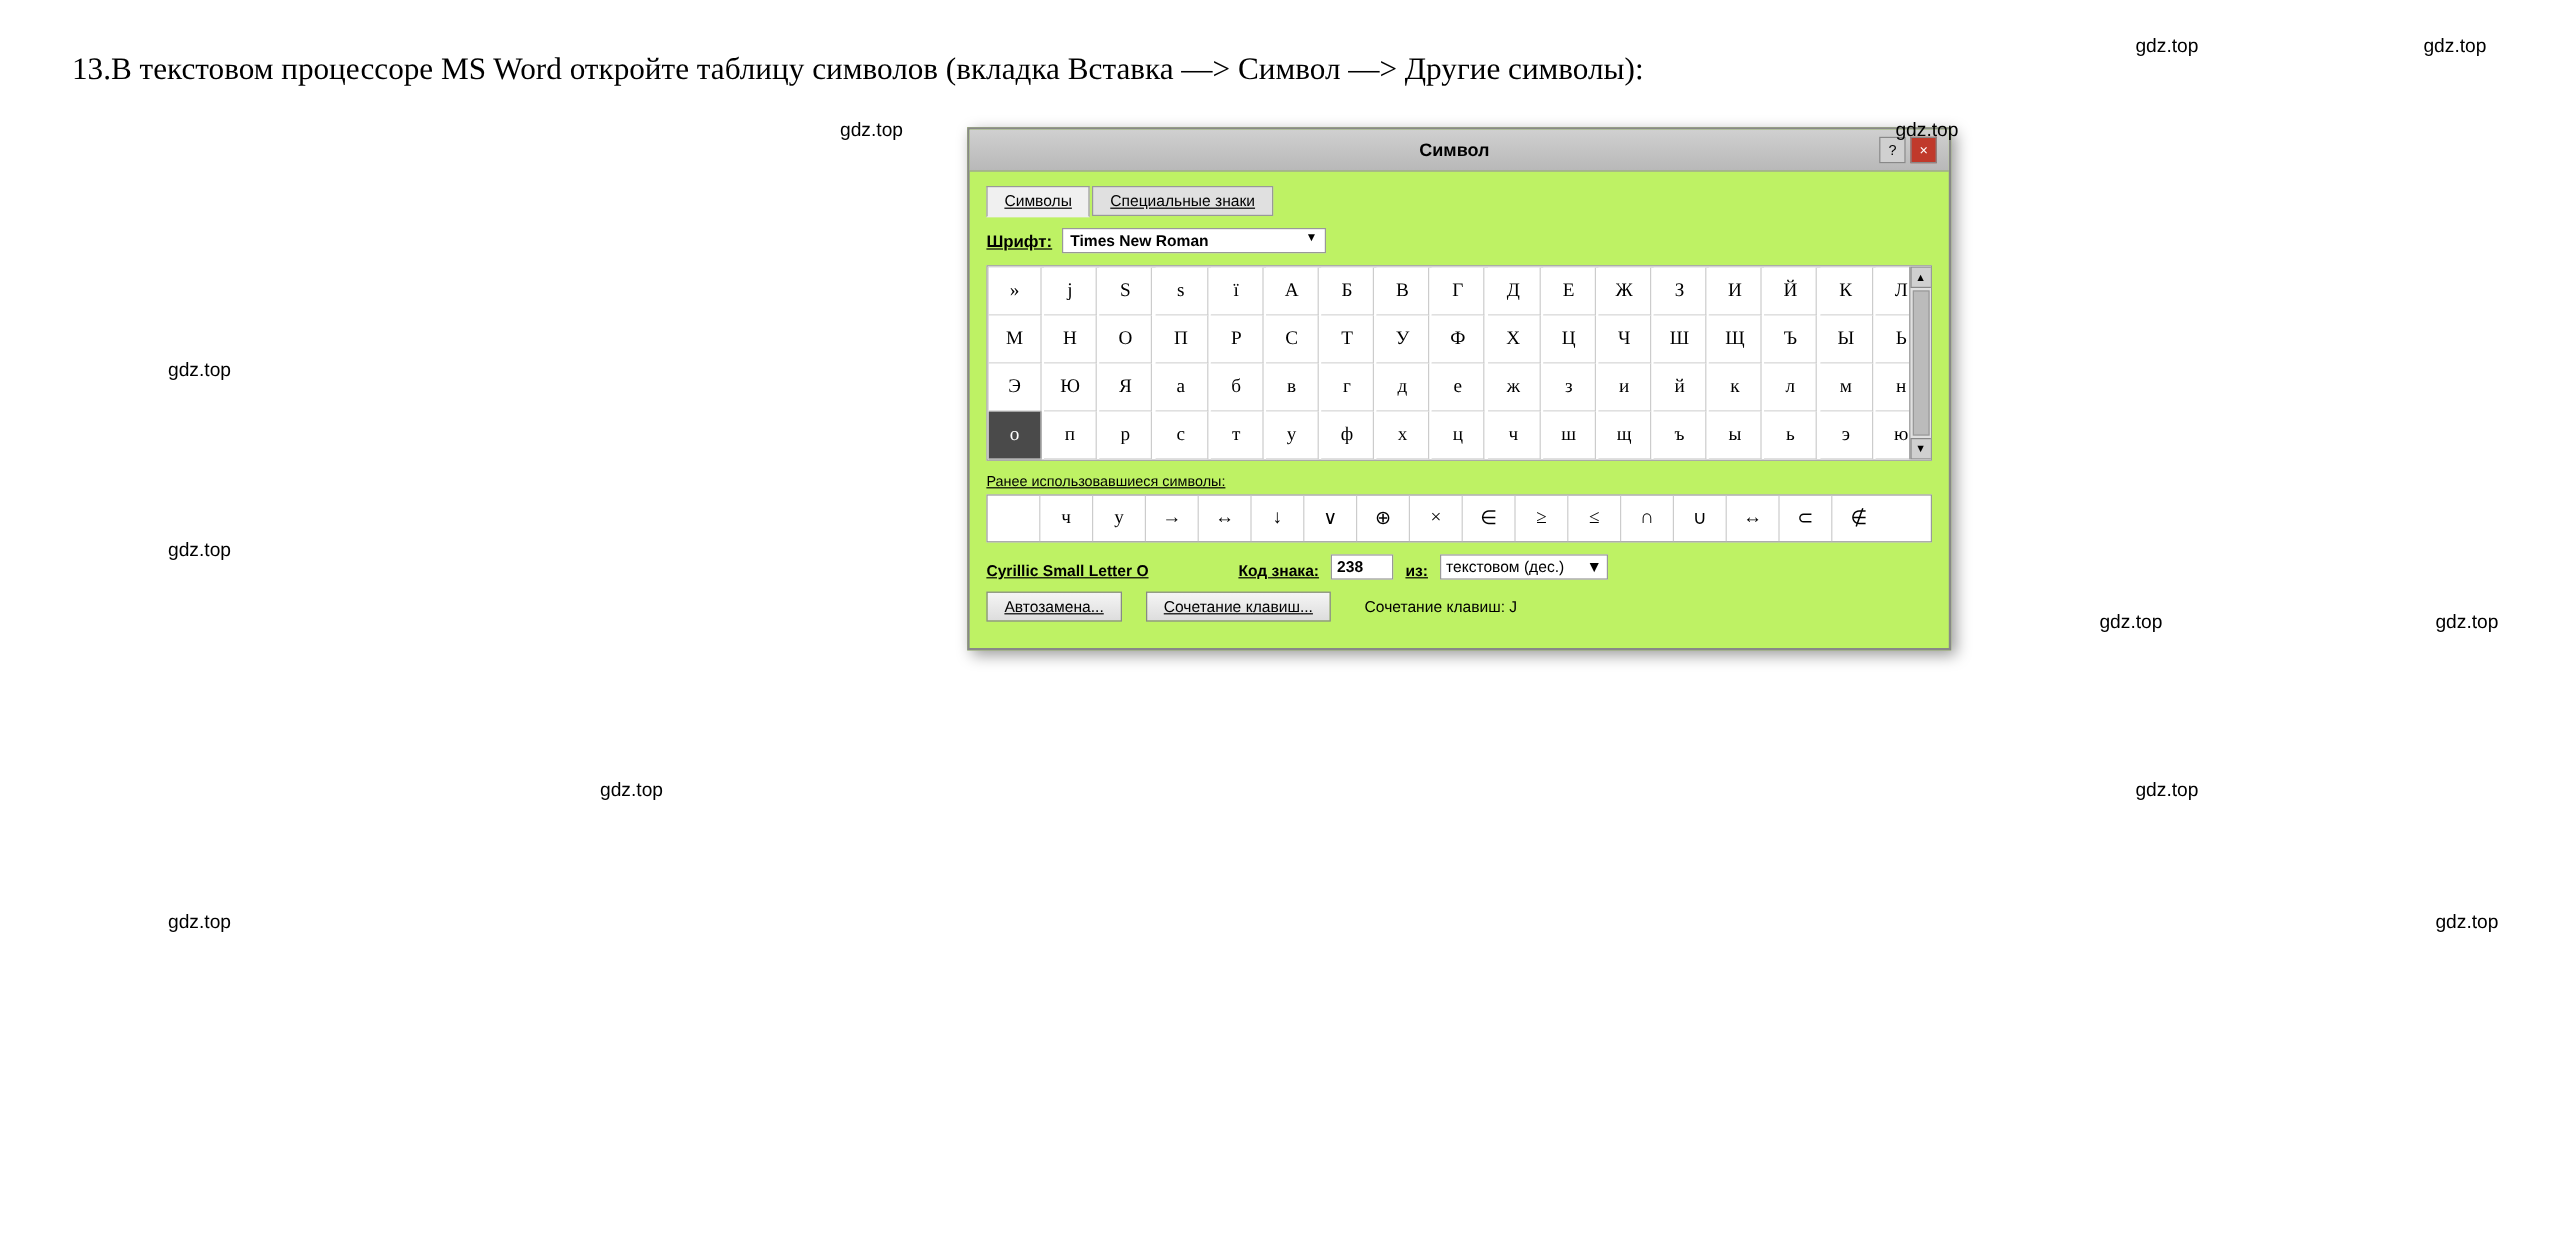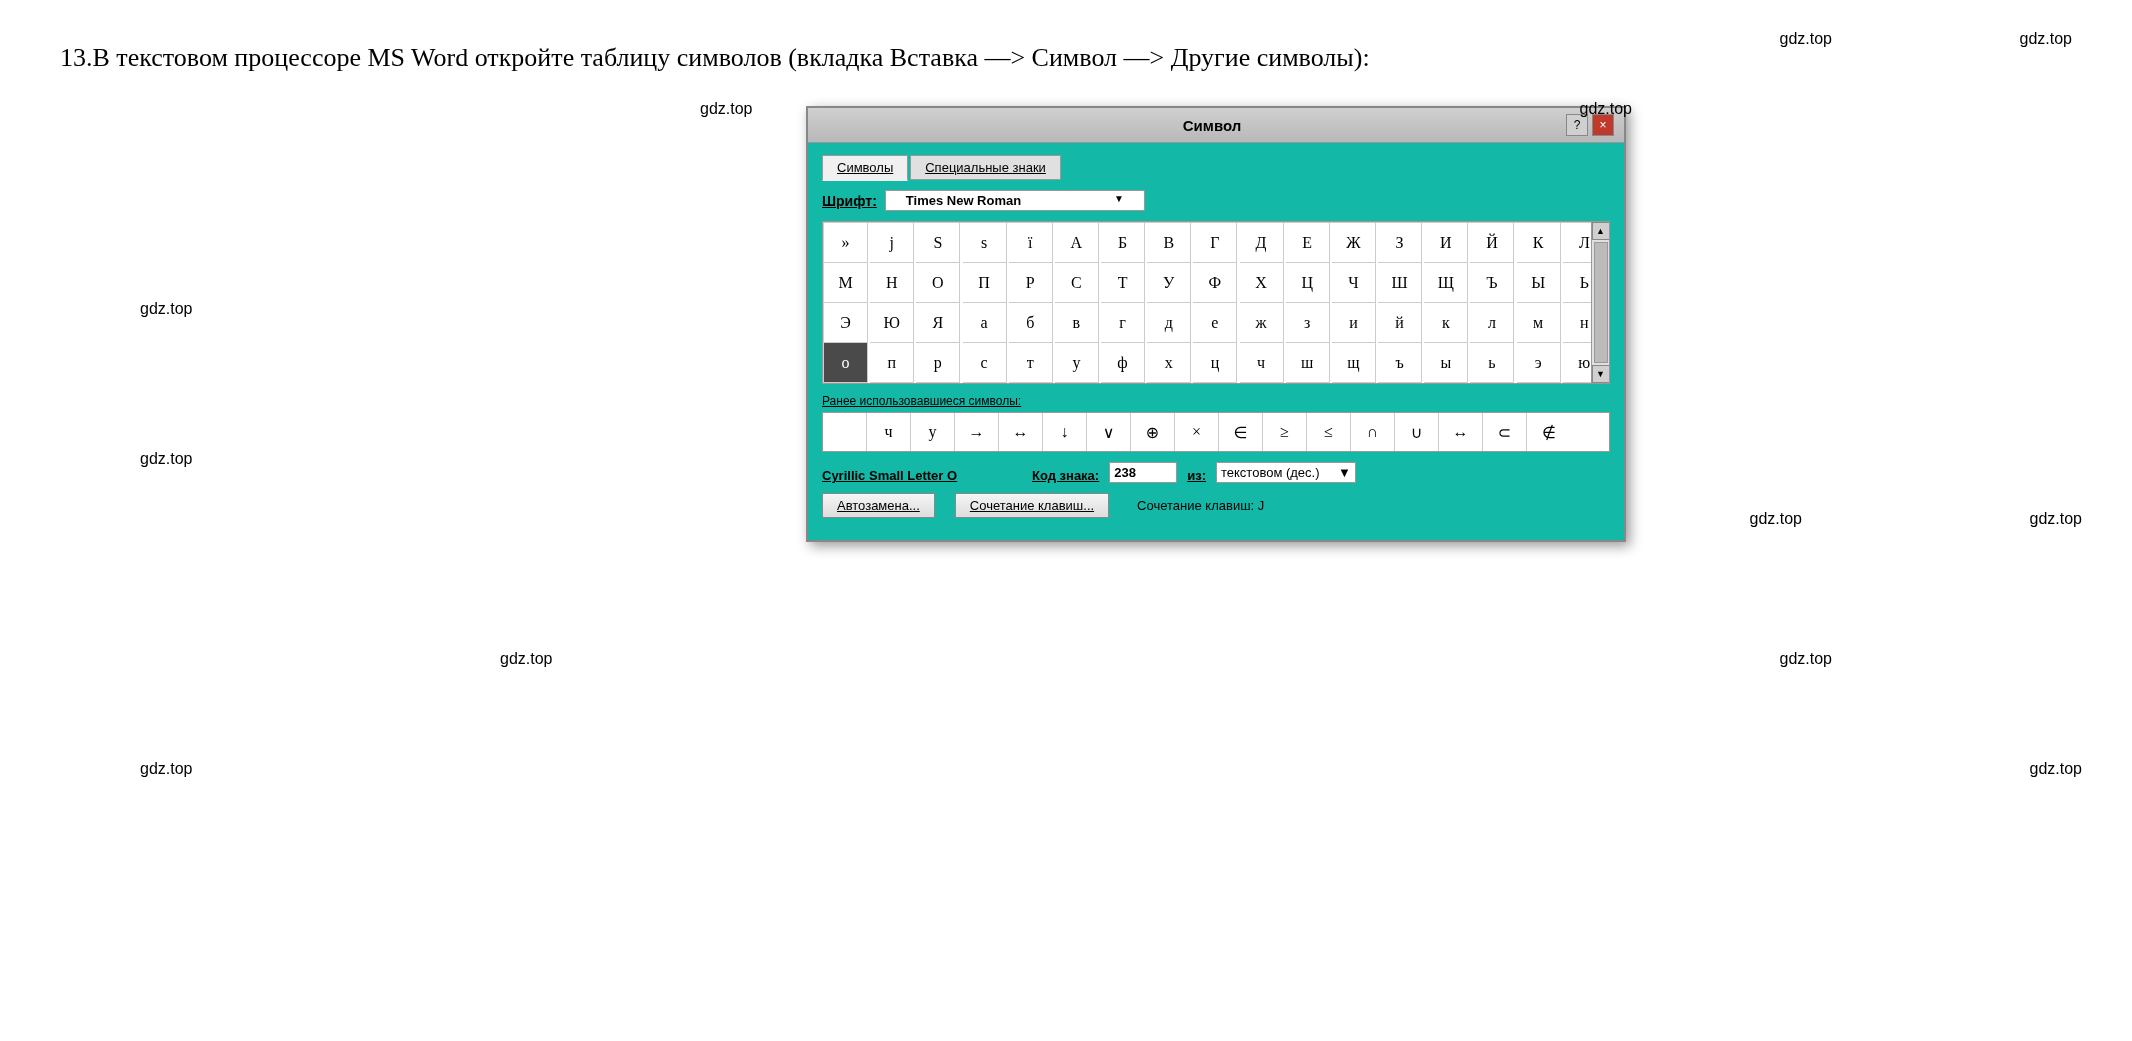--- a/index.html
+++ b/index.html
@@ -36,21 +36,21 @@
     .dialog-overlay {
       display: flex;
       justify-content: center;
       margin-top: 10px;
       margin-left: 300px;
     }
 
     .dialog {
       width: 820px;
       border: 2px solid #888;
-      background: #14b8a6;
+      background: #bef264;
       box-shadow: 4px 4px 12px rgba(0,0,0,0.4);
       font-family: Arial, sans-serif;
       font-size: 13px;
     }
 
     .dialog-titlebar {
       background: linear-gradient(to bottom, #d0d0d0, #b8b8b8);
       padding: 6px 10px;
       display: flex;
       justify-content: space-between;
@@ -128,22 +128,22 @@
     }
 
     .font-label {
       font-size: 14px;
       font-family: Arial, sans-serif;
       font-weight: bold;
       text-decoration: underline;
     }
 
     .font-select {
-      width: 260px;
-      padding: 2px 20px;
+      width: 220px;
+      padding: 2px 6px;
       border: 1px solid #999;
       background: #fff;
       font-size: 13px;
       font-family: Arial, sans-serif;
       display: flex;
       align-items: flex-start;
       justify-content: space-between;
     }
 
     .font-select-text {
@@ -270,21 +270,21 @@
     }
 
     .char-code-label {
       font-size: 13px;
       font-family: Arial, sans-serif;
       font-weight: bold;
       text-decoration: underline;
     }
 
     .char-code-input {
-      width: 68px;
+      width: 52px;
       padding: 2px 4px;
       border: 1px solid #999;
       background: #fff;
       font-size: 13px;
       font-family: Arial, sans-serif;
       font-weight: bold;
     }
 
     .from-label {
       font-size: 13px;

